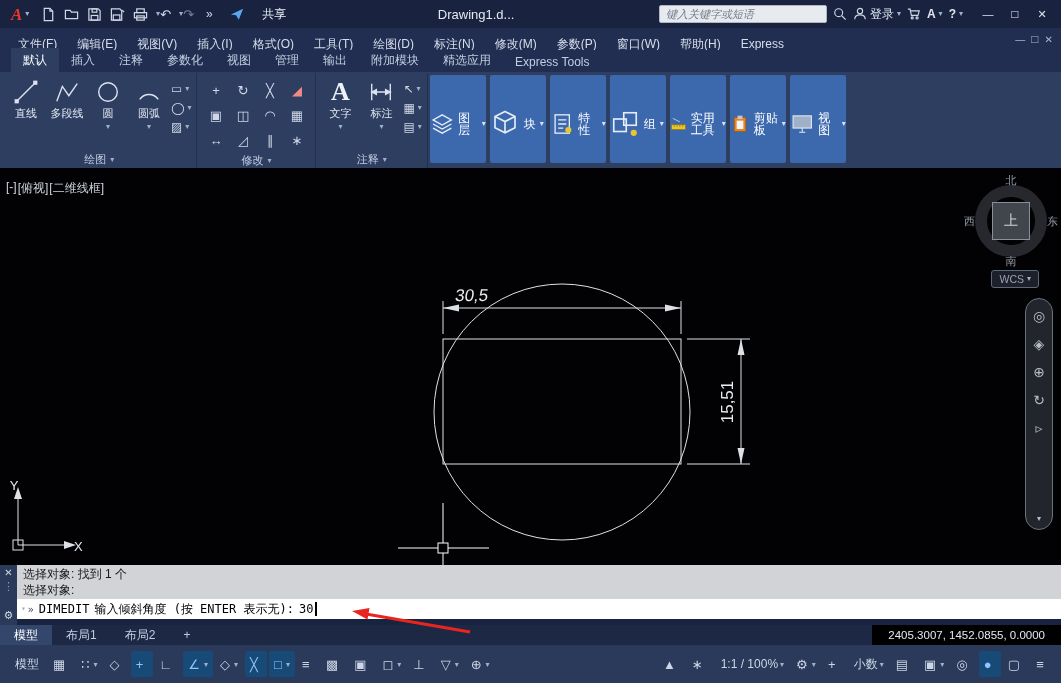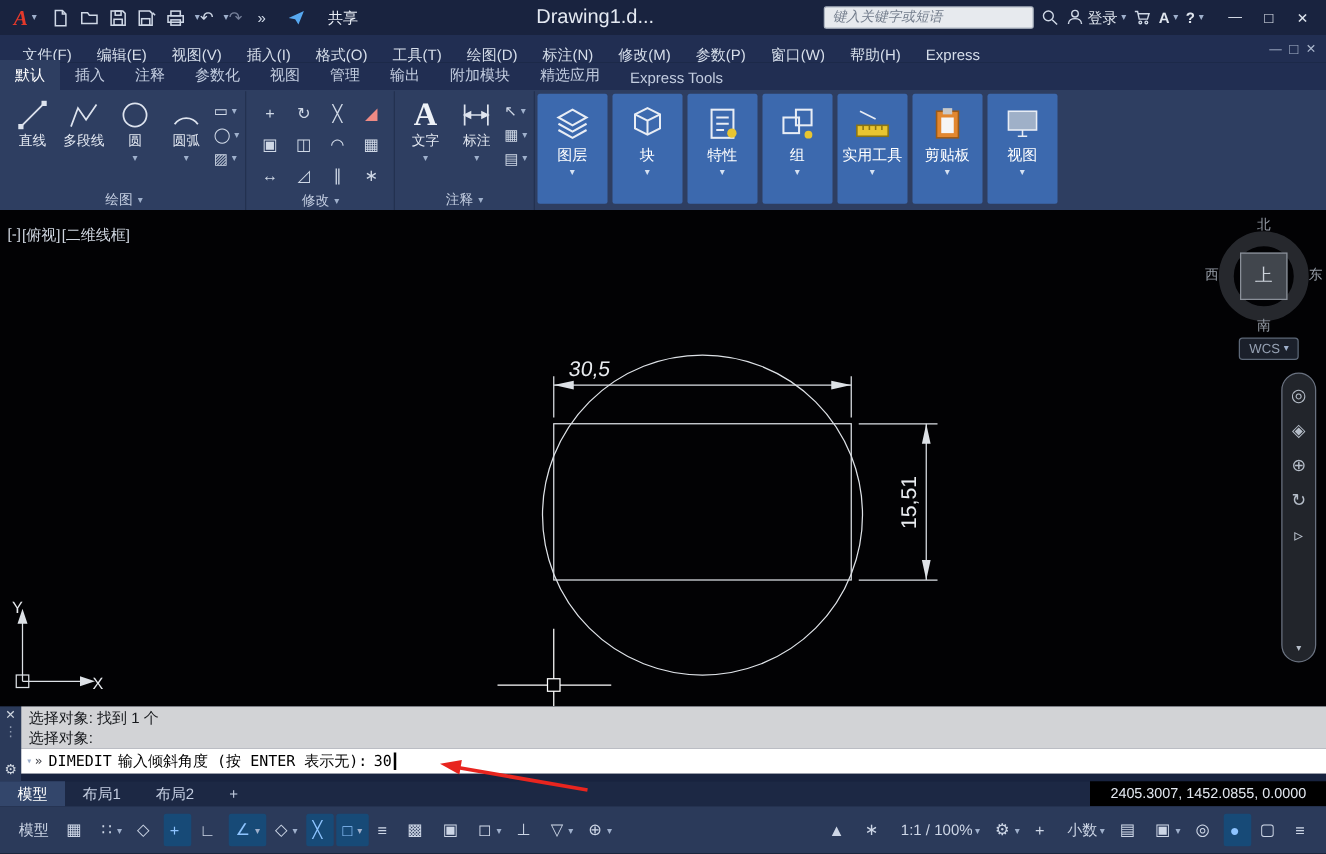--- a/index.html
+++ b/index.html
@@ -13,57 +13,57 @@
 .logo-a{color:#e4392b;font-weight:bold;font-size:17px;font-family:"Liberation Serif",serif;font-style:italic;line-height:1}
 .caret{font-size:8px;color:#9fb0cc;line-height:1}
 .caret::after{content:"▾"}
 .qat{display:flex;align-items:center;gap:3px}
 .qat-btn{width:20px;height:20px;display:flex;align-items:center;justify-content:center;border-radius:2px;color:#cfd8e6}
 .qat-btn svg{display:block}
 .glyph-undo::after{content:"↶";font-size:13px;color:#cfd8e6}
 .glyph-redo::after{content:"↷";font-size:13px;color:#76809a}
 .glyph-more::after{content:"»";font-size:12px;color:#cfd8e6}
 .share-btn{display:flex;align-items:center;gap:18px;color:#e8edf5;padding:0 7px;font-size:12px}
-.doc-title{color:#e4e9f2;font-size:16px;margin-left:auto;margin-right:auto}
+.doc-title{color:#e4e9f2;font-size:13px;margin-left:auto;margin-right:auto}
 .search-wrap{display:flex;align-items:center;gap:6px}
 .tb-search{width:168px;height:18px;background:#e7eaee;border:1px solid #aeb6c2;border-radius:2px;font-style:italic;color:#555;font-size:11px;padding:0 6px;font-family:"Liberation Sans",sans-serif}
 .tb-search::placeholder{color:#737d8c;font-style:italic}
 .tb-icon{display:flex;align-items:center;gap:3px;color:#dfe5ee;font-size:12px}
 .win-btns{display:flex;gap:1px;margin-left:8px}
 .win-btn{width:26px;height:20px;display:flex;align-items:center;justify-content:center;color:#dfe5ee;font-size:11px}
 .glyph-min::after{content:"—"}
 .glyph-max::after{content:"□";font-size:12px}
 .glyph-close::after{content:"✕"}
 
 
 .menubar{flex:0 0 22px;height:22px;background:#212e52;display:flex;align-items:center;padding:0 8px}
 .menu-items{display:flex;height:100%}
 .menu-item{padding:16px 10px;color:#d6deea;font-size:12px;display:flex;align-items:center}
 .doc-controls{margin-left:auto;display:flex;gap:6px;color:#aab6cc;font-size:10px;align-items:center}
 
 
-.ribbon-tabs{flex:0 0 22px;height:22px;background:#212e52;display:flex;align-items:flex-end;padding:0 0}
+.ribbon-tabs{flex:0 0 22px;height:22px;background:#212e52;display:flex;align-items:flex-end;padding:0 11px}
 .ribbon-tab{padding:4px 12px 3px;color:#c3cde0;font-size:12px}
 .ribbon-tab.active{background:#2e3e61;color:#ffffff}
 
 
 .ribbon{flex:0 0 96px;height:96px;background:#2e3e61;display:flex;padding:1px 2px 0}
 .panel{display:flex;flex-direction:column;border-right:1px solid #233150}
 .panel-content{flex:1;display:flex;align-items:stretch;padding:3px 5px 0;gap:3px}
 .panel-label{height:17px;display:flex;align-items:center;justify-content:center;gap:4px;color:#c3cde0;font-size:11px}
 .tool-big{width:38px;display:flex;flex-direction:column;align-items:center;padding-top:3px;gap:3px}
 .tool-big svg{display:block}
 .tool-label{font-size:11px;color:#e3e8f1;text-align:center;line-height:1.05}
 .mini-col{display:flex;flex-direction:column;justify-content:flex-start;gap:5px;padding-top:6px}
 .mini-btn{display:flex;align-items:center;gap:3px;color:#cfd8e6;font-size:12px}
 .modify-grid{display:grid;grid-template-columns:repeat(4,27px);grid-auto-rows:25px;align-content:start;padding-top:2px}
 .mod-btn{display:flex;align-items:center;justify-content:center;color:#cfd8e6;font-size:13px}
 .mod-btn.red{color:#ef8a84}
 .text-a{font-size:26px;font-weight:bold;color:#eef2f8;line-height:1;font-family:"Liberation Serif",serif}
-.tile{width:56px;height:88px;background:#3c69ae;border-radius:2px;margin:2px 2px 0;display:flex;flex-direction:column;align-items:center;padding-top:9px;gap:4px;flex:0 0 56px}
+.tile{width:56px;height:88px;background:#3c69ae;border-radius:2px;margin:2px 2px 0;display:flex;align-items:center;padding-top:9px;gap:4px;flex:0 0 56px}
 .tile-label{color:#fff;font-size:12px;line-height:1}
 .tile .caret{color:#d7e2f2}
 .ribbon-fill{flex:1}
 
 
 .viewport{position:relative;flex:1;background:#020204;overflow:hidden}
 .vp-controls{position:absolute;top:12px;left:6px;color:#cfd6e0;font-size:12px;display:flex;gap:1px;z-index:3}
 .geometry{position:absolute;left:0;top:0;z-index:1}
 .viewcube{position:absolute;top:10px;right:7px;width:86px;height:86px;z-index:3}
 .vc-ring{position:absolute;inset:7px;border-radius:50%;border:12px solid rgba(96,102,112,.38)}

